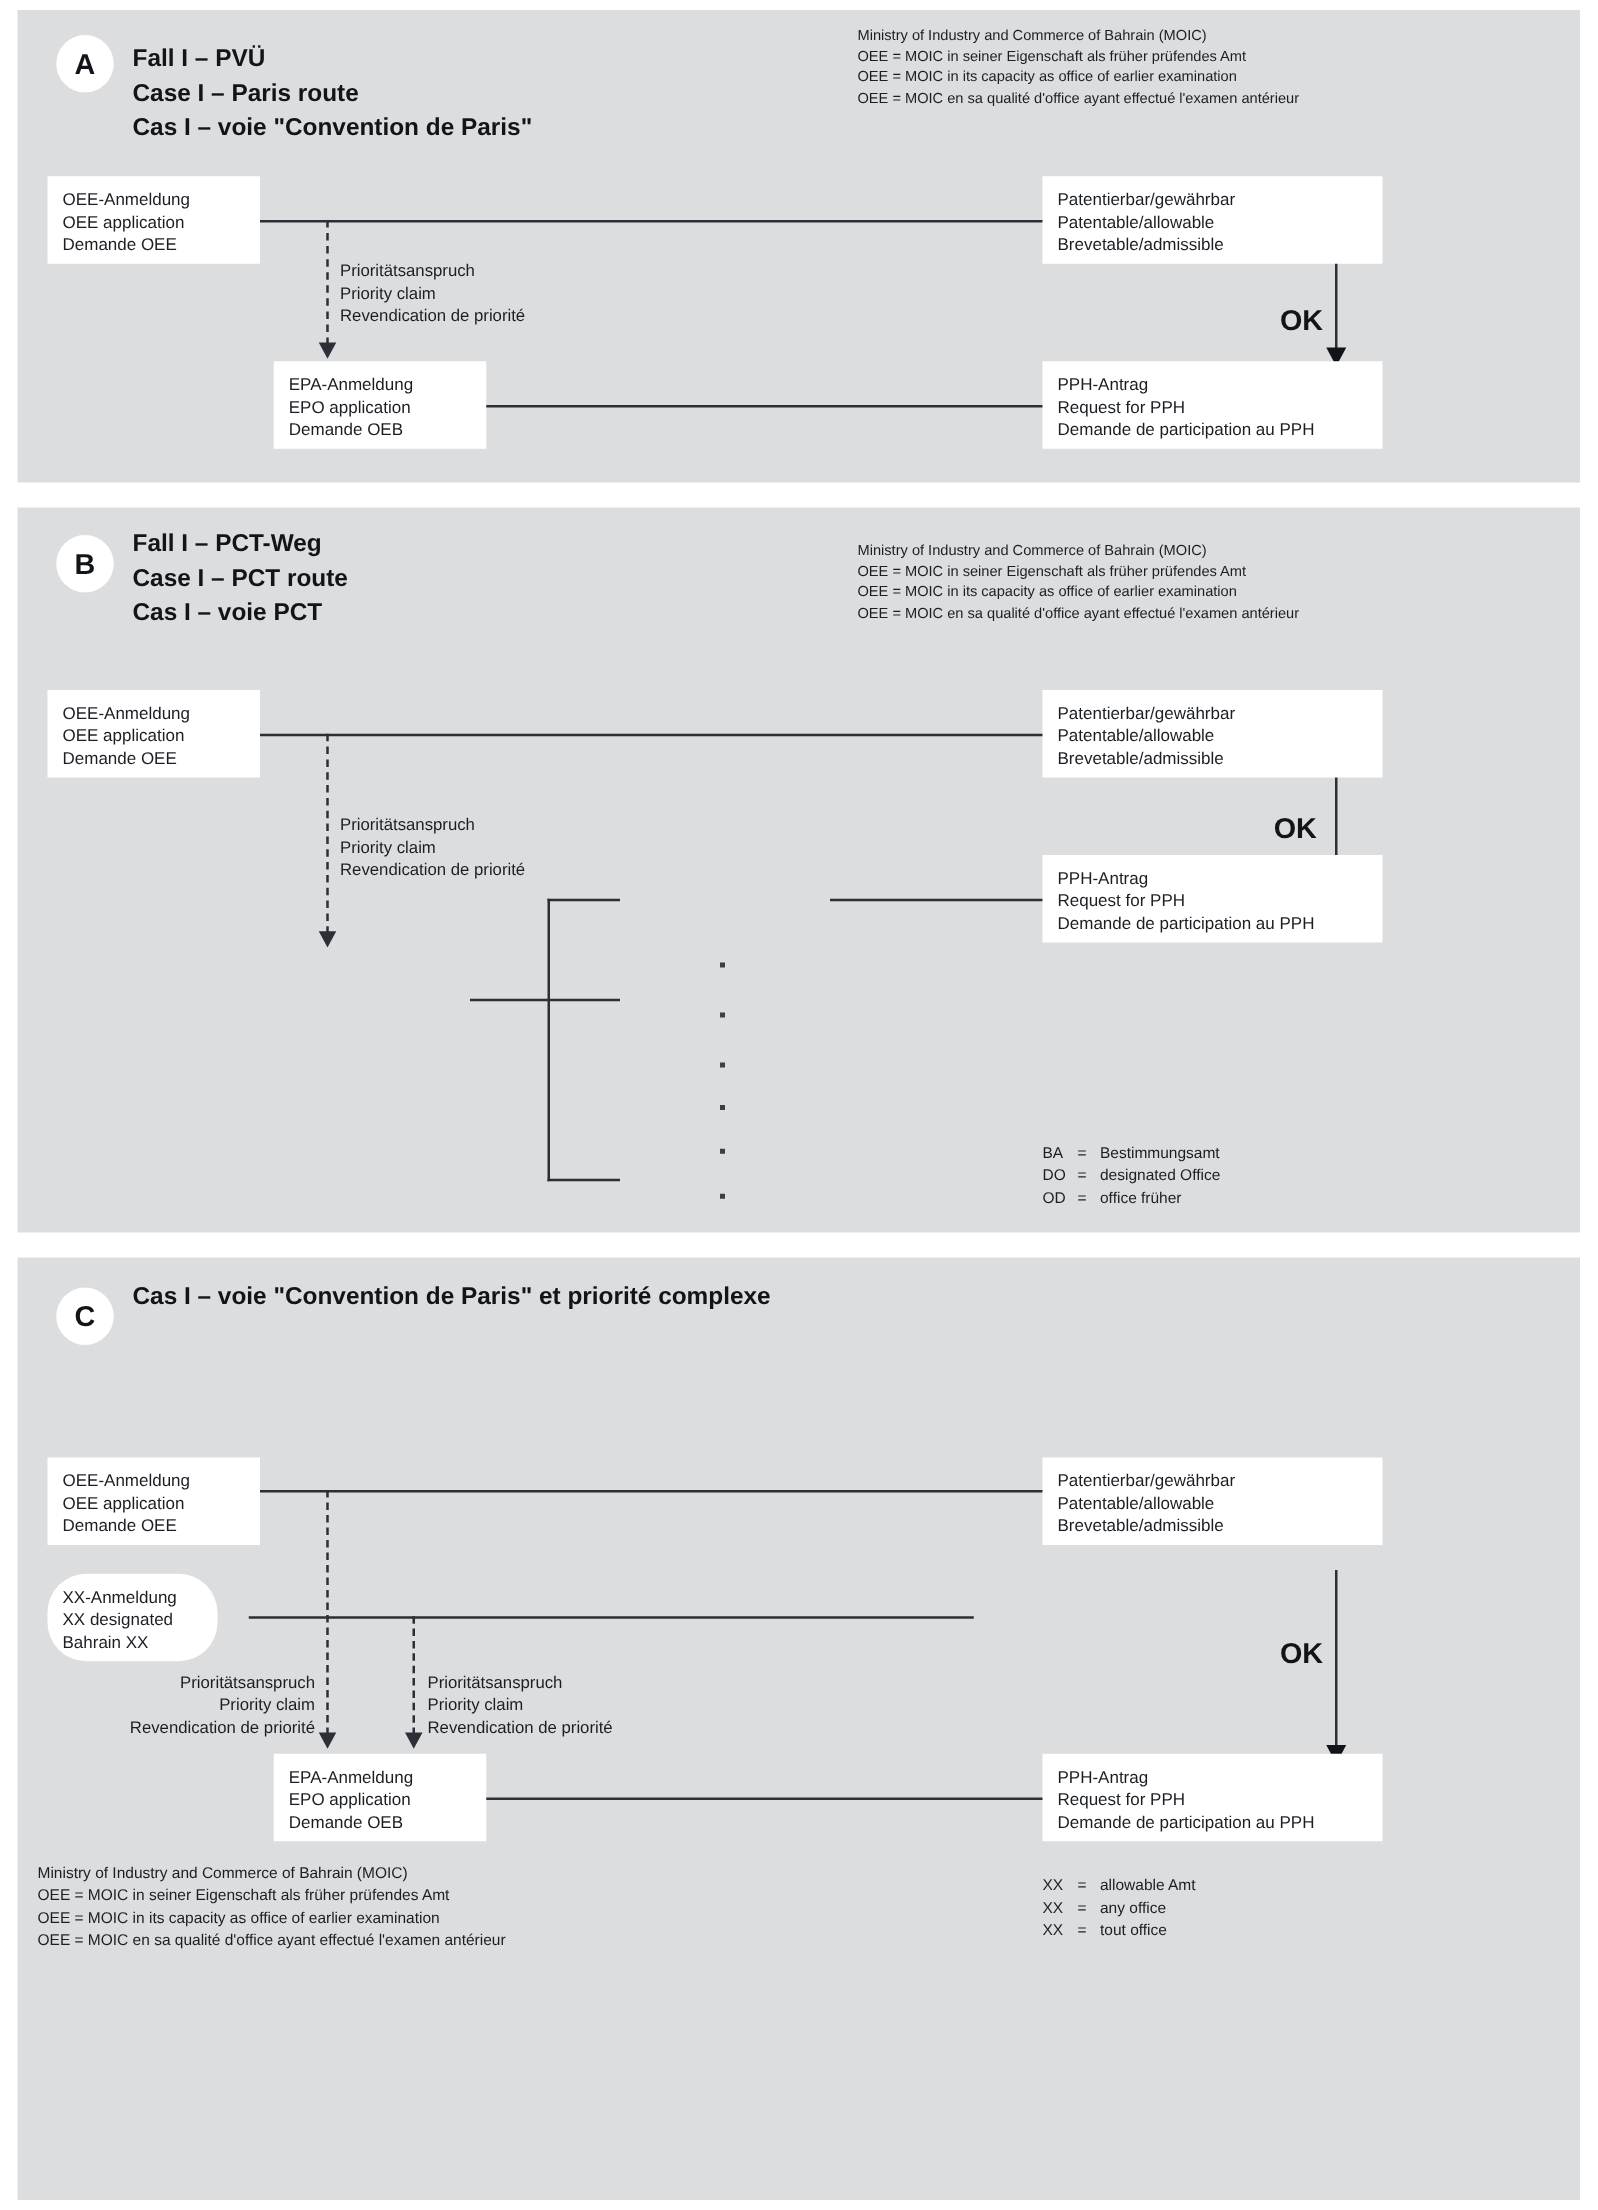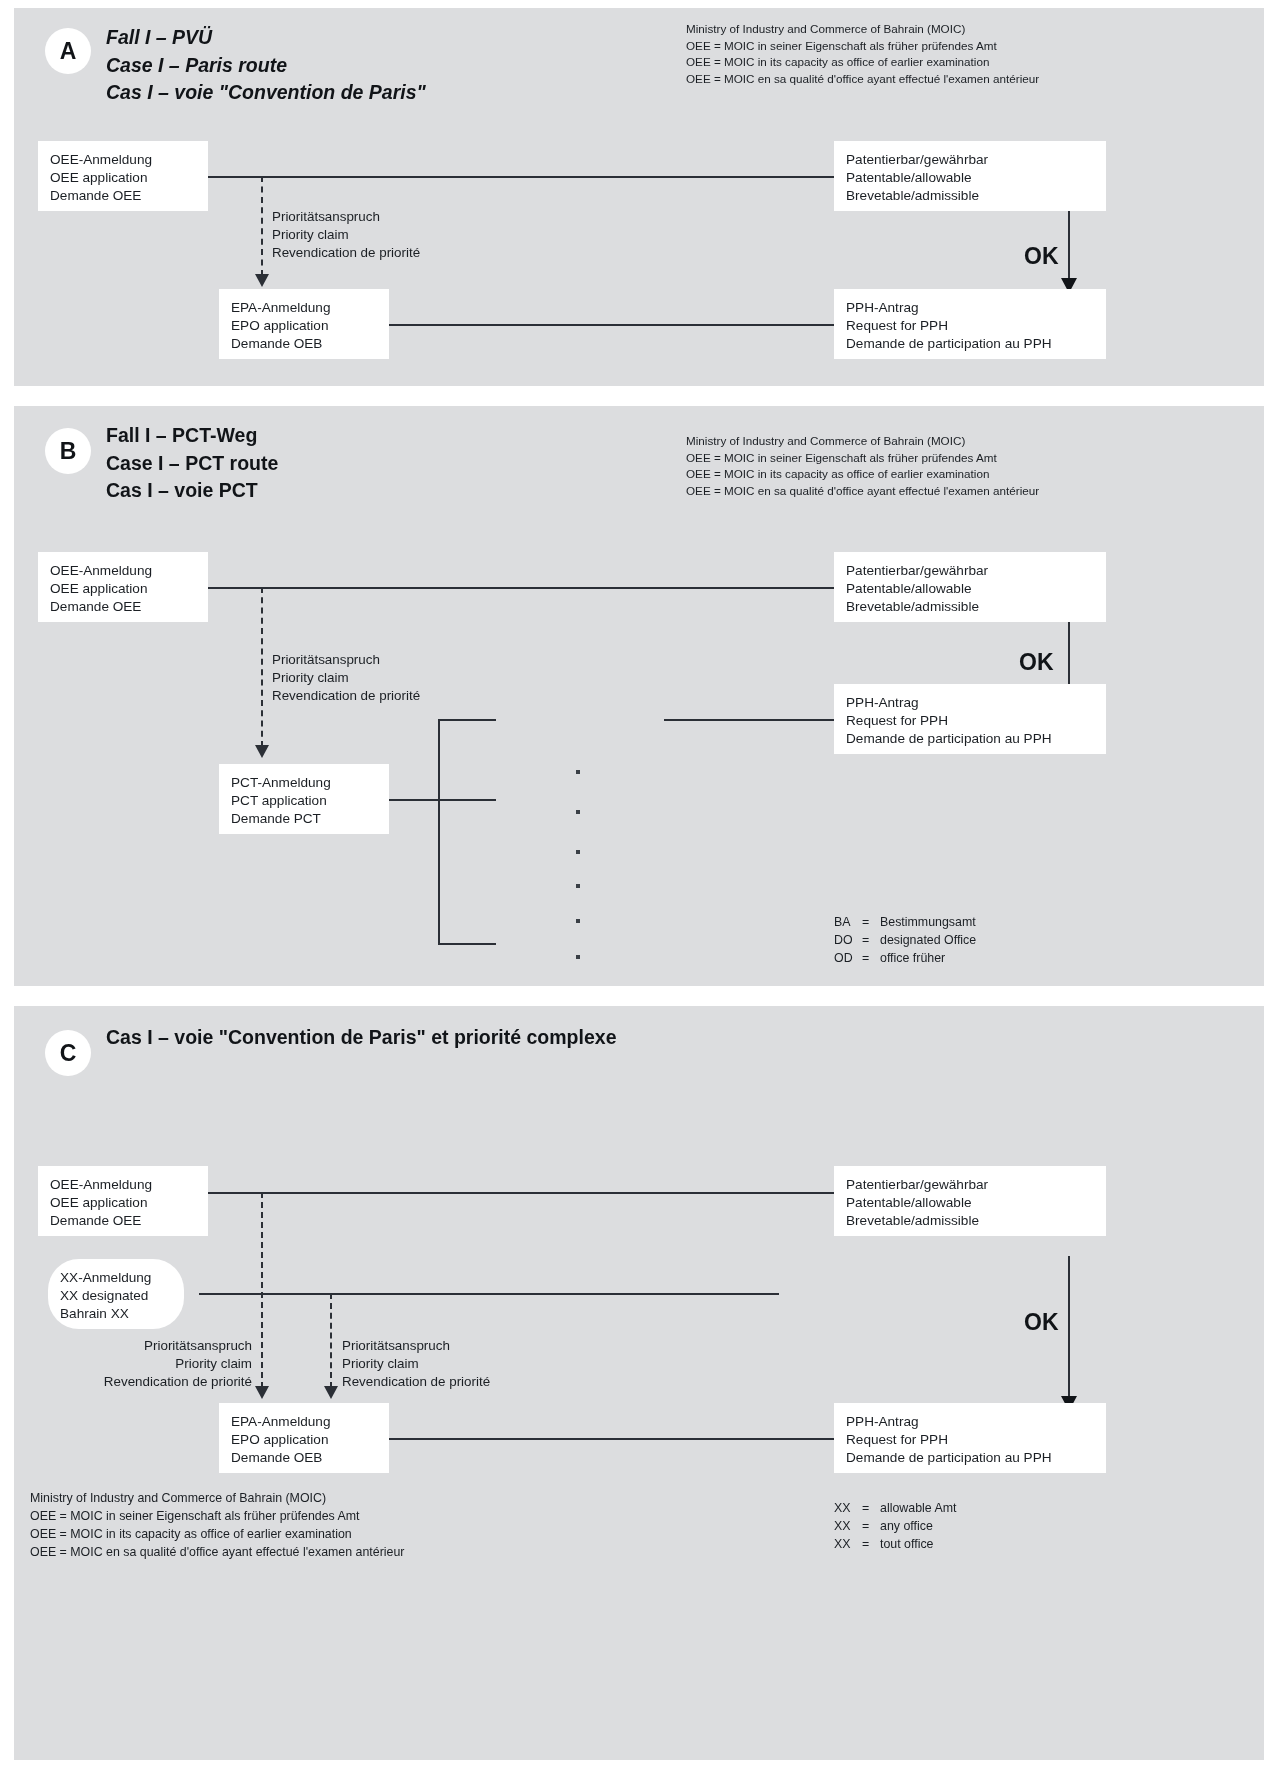--- a/index.html
+++ b/index.html
@@ -119,21 +119,21 @@
 </style>
 </head>
 <body>
 
 <div id="page">
 
   <div class="panel" id="panel-a">
 
     <div class="badge" style="left:31px; top:20px;">A</div>
 
-    <div class="headings" style="left:92px; top:16px;font-style:italic;">
+    <div class="headings" style="left:92px; top:26px;">
       <div>Fall I – PVÜ</div>
       <div>Case I – Paris route</div>
       <div>Cas I  – voie "Convention de Paris"</div>
     </div>
 
     <div class="legend" style="left:672px; top:13px;">
       <span class="kv">Ministry of Industry and Commerce of Bahrain (MOIC)</span>
       <span class="kv">OEE = MOIC in seiner Eigenschaft als früher prüfendes Amt</span>
       <span class="kv">OEE = MOIC in its capacity as office of earlier examination</span>
       <span class="kv">OEE = MOIC en sa qualité d'office ayant effectué l'examen antérieur</span>
@@ -216,25 +216,20 @@
     <div class="dot" style="left:562px; top:478px;"></div>
     <div class="dot" style="left:562px; top:513px;"></div>
     <div class="dot" style="left:562px; top:549px;"></div>
 
     <div class="box" style="left:24px; top:146px; width:170px; height:70px;">
       <span>OEE-Anmeldung</span>
       <span>OEE application</span>
       <span>Demande OEE</span>
     </div>
 
-    <div class="box" style="left:205px; top:358px; width:170px; height:70px;">
-      <span>PCT-Anmeldung</span>
-      <span>PCT application</span>
-      <span>Demande PCT</span>
-    </div>
 
 
     <div class="box" style="left:820px; top:146px; width:272px; height:70px;">
       <span>Patentierbar/gewährbar</span>
       <span>Patentable/allowable</span>
       <span>Brevetable/admissible</span>
     </div>
 
     <div class="box" style="left:820px; top:278px; width:272px; height:70px;">
       <span>PPH-Antrag</span>
@@ -283,21 +278,21 @@
     <div class="vline" style="left:1054px; top:250px; height:145px;"></div>
     <div class="arrowdown-solid" style="left:1047px; top:390px;"></div>
     <div class="ok" style="left:1010px; top:305px;">OK</div>
 
     <div class="box" style="left:24px; top:160px; width:170px; height:70px;">
       <span>OEE-Anmeldung</span>
       <span>OEE application</span>
       <span>Demande OEE</span>
     </div>
 
-    <div class="box" style="left:34px; top:253px; width:136px; height:70px;border-radius:31px;">
+    <div class="box" style="left:24px; top:253px; width:136px; height:70px;border-radius:31px;">
       <span>XX-Anmeldung</span>
       <span>XX designated</span>
       <span>Bahrain XX</span>
     </div>
 
     <div class="box" style="left:205px; top:397px; width:170px; height:70px;">
       <span>EPA-Anmeldung</span>
       <span>EPO application</span>
       <span>Demande OEB</span>
     </div>

